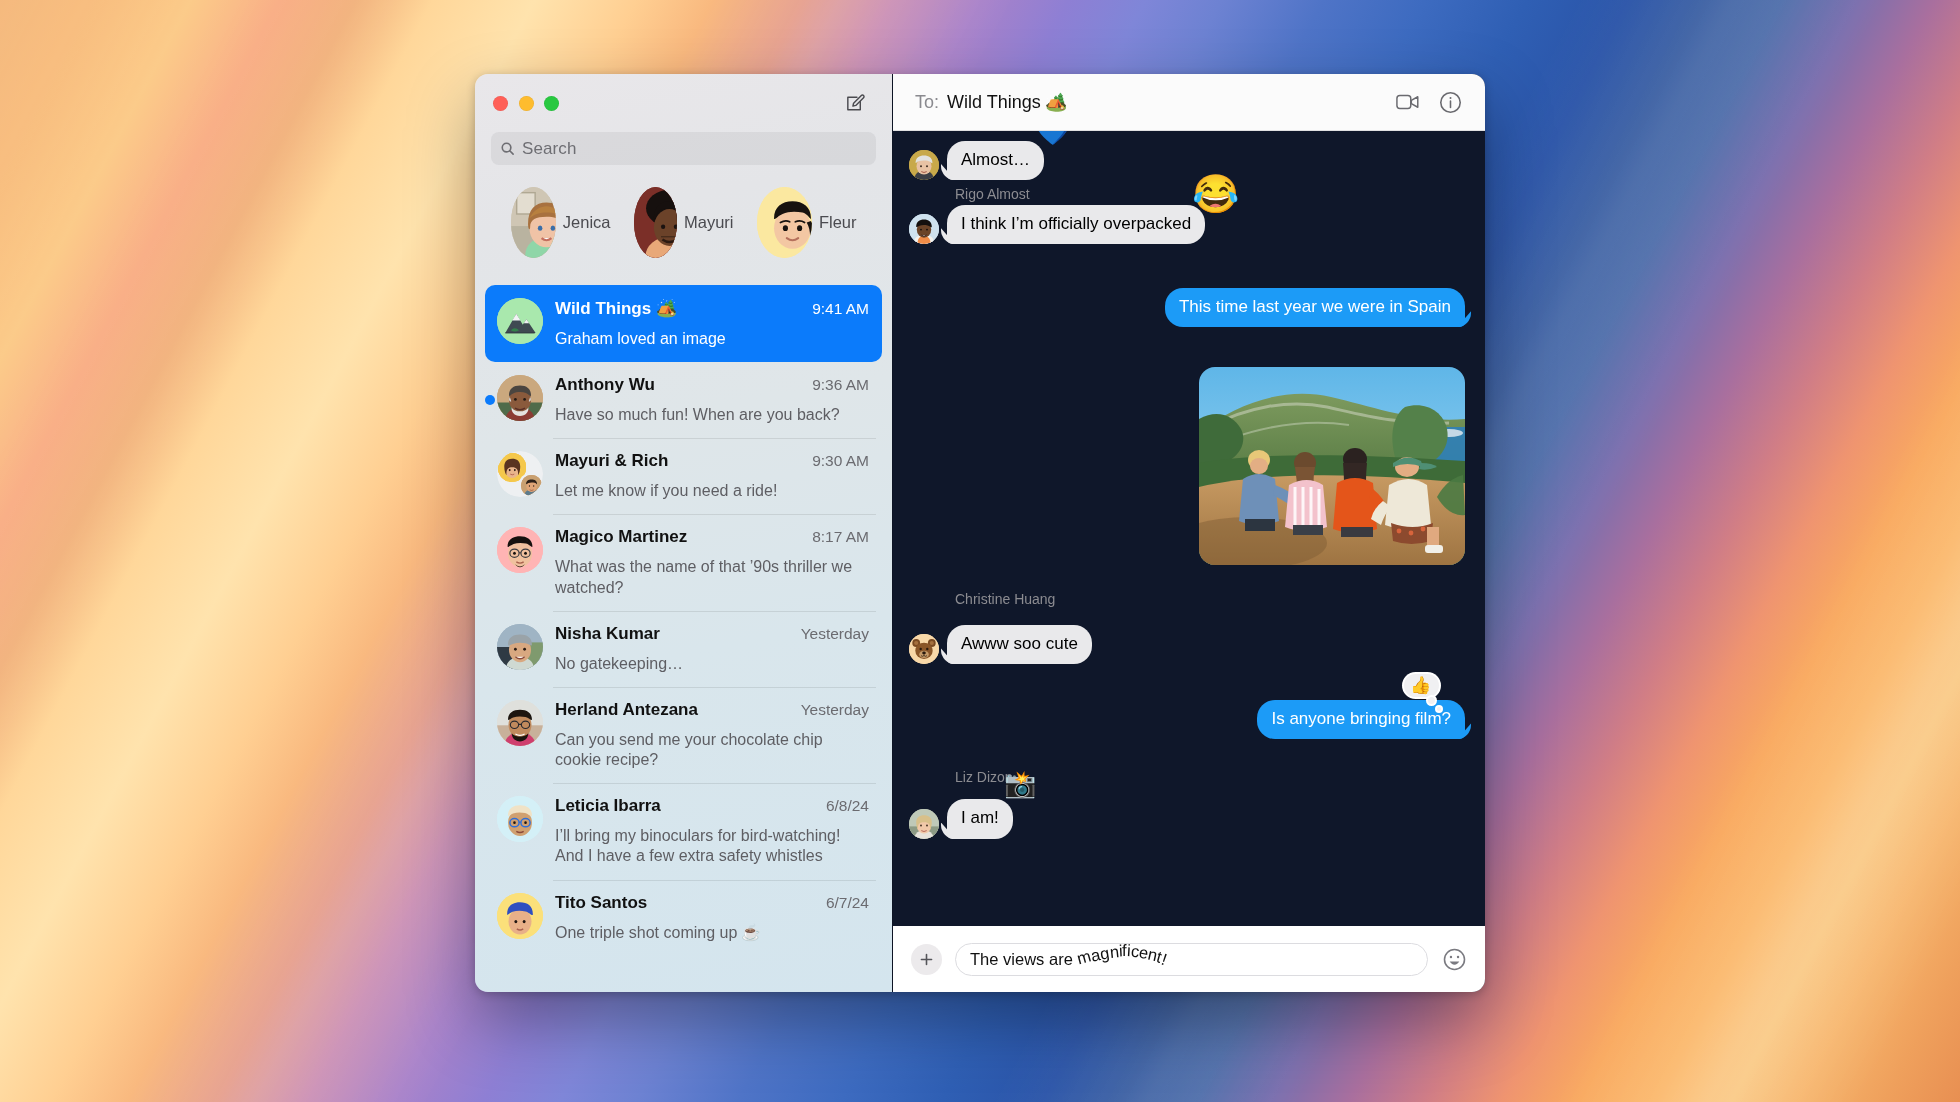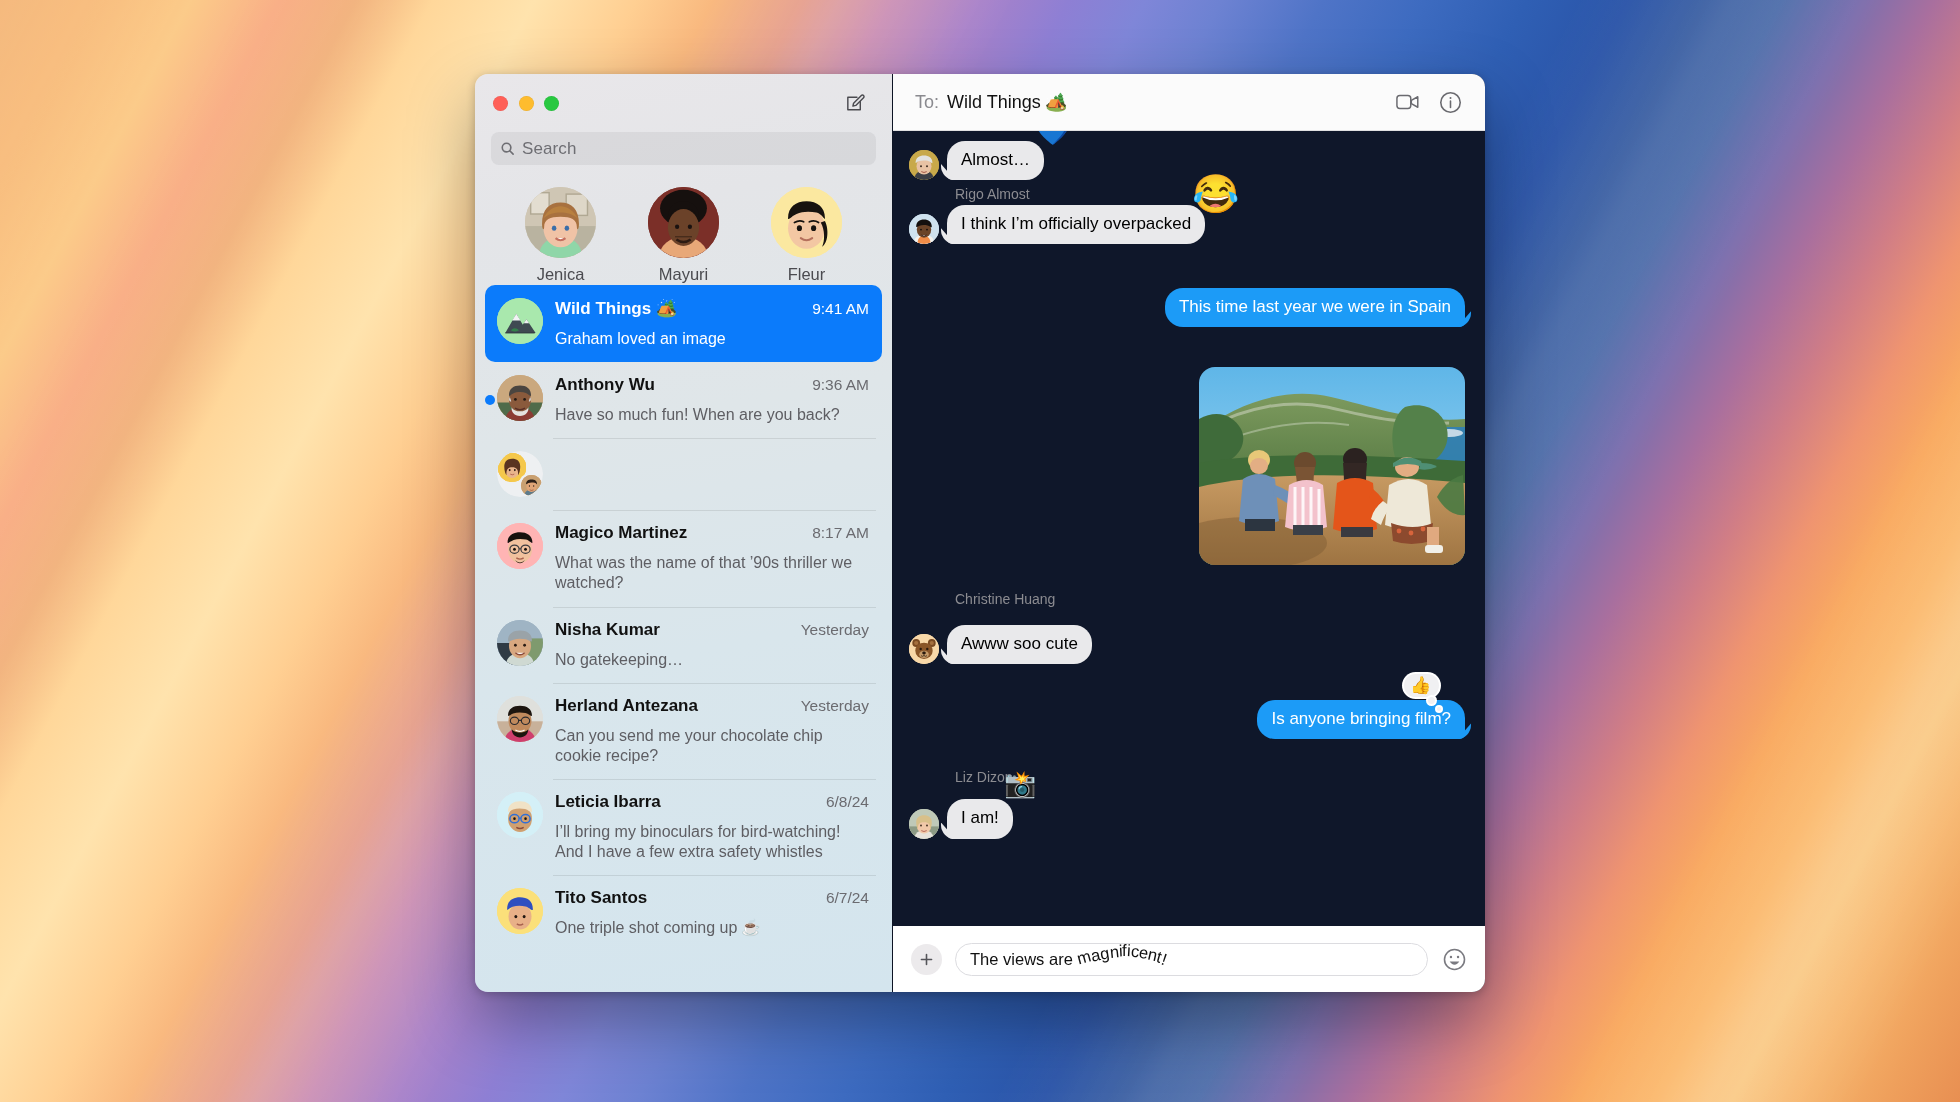--- a/index.html
+++ b/index.html
@@ -89,21 +89,21 @@
     flex:0 0 33px;
   }
   #search-box .ph{ font-size:17px; color:#6e6e73; letter-spacing:.1px;}
 
   
   #pinned{
     flex:0 0 120px;
     display:flex; justify-content:space-around; align-items:flex-start;
     padding:22px 24px 0 24px;
   }
-  .pin{ width:100px; display:flex; flex-direction:column; align-items:center; gap:7px; cursor:pointer;}
+  .pin{ width:100px; display:flex; align-items:center; gap:7px; cursor:pointer;}
   .pin .av{ width:71px; height:71px; border-radius:50%; overflow:hidden; position:relative; }
   .pin .nm{ font-size:16.5px; color:#4b4b50; }
 
   
   #convo-list{
     flex:1 1 auto;
     padding:0 10px;
     overflow:hidden;
     position:relative;
   }
@@ -402,20 +402,27 @@
         <ellipse cx="50" cy="95" rx="34" ry="28" fill="#5d7b8c"></ellipse>
         <ellipse cx="50" cy="52" rx="25" ry="28" fill="#e0a577"></ellipse>
         <path d="M24 42c0-14 11-21 26-21s26 7 26 21c0 4-5-3-12-5-9-3-21-3-29 1-6 3-11 8-11 4z" fill="#2d2018"></path>
         <ellipse cx="40" cy="52" rx="3" ry="3.3" fill="#241a14"></ellipse>
                   <ellipse cx="60" cy="52" rx="3" ry="3.3" fill="#241a14"></ellipse>
         <path d="M41 70q9 6 18 0" stroke="#8a4a3a" stroke-width="3" fill="none"></path>
                 </svg>
         </div>
             </div>
           </div>
+     <div class="body">
+       <div class="row1">
+         <div class="title">Mayuri &amp; Rich</div>
+         <div class="time">9:30 AM</div>
+       </div>
+       <div class="preview">Let me know if you need a ride!</div>
+     </div>
         </div>
         <div class="convo">
           <div class="avatar">
             <svg width="46" height="46" viewBox="0 0 100 100" style="display:block">
        <rect width="100" height="100" fill="#ffb4b4"></rect>
               <rect width="100" height="100" fill="#ffb4b4"></rect>
         <ellipse cx="50" cy="58" rx="26" ry="29" fill="#f0c19e"></ellipse>
         <path d="M23 42c0-15 12-22 27-22s27 7 27 22c0 5-6-4-14-6-9-2-19-2-27 1-7 3-13 9-13 5z" fill="#16110e"></path>
         <ellipse cx="38" cy="57" rx="10" ry="9" fill="none" stroke="#3a3a3f" stroke-width="2.6"></ellipse>
         <ellipse cx="62" cy="57" rx="10" ry="9" fill="none" stroke="#3a3a3f" stroke-width="2.6"></ellipse>

